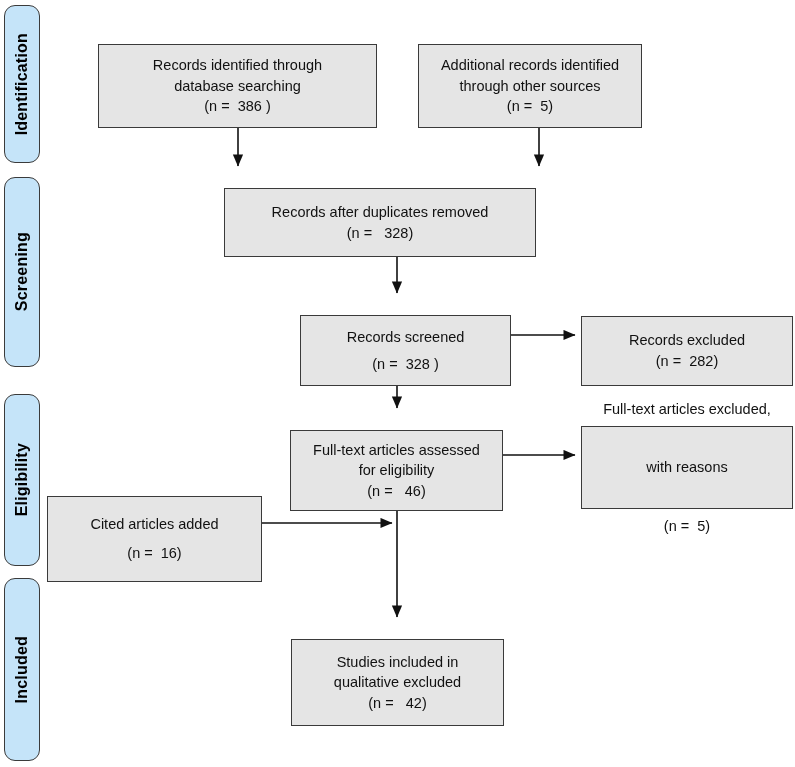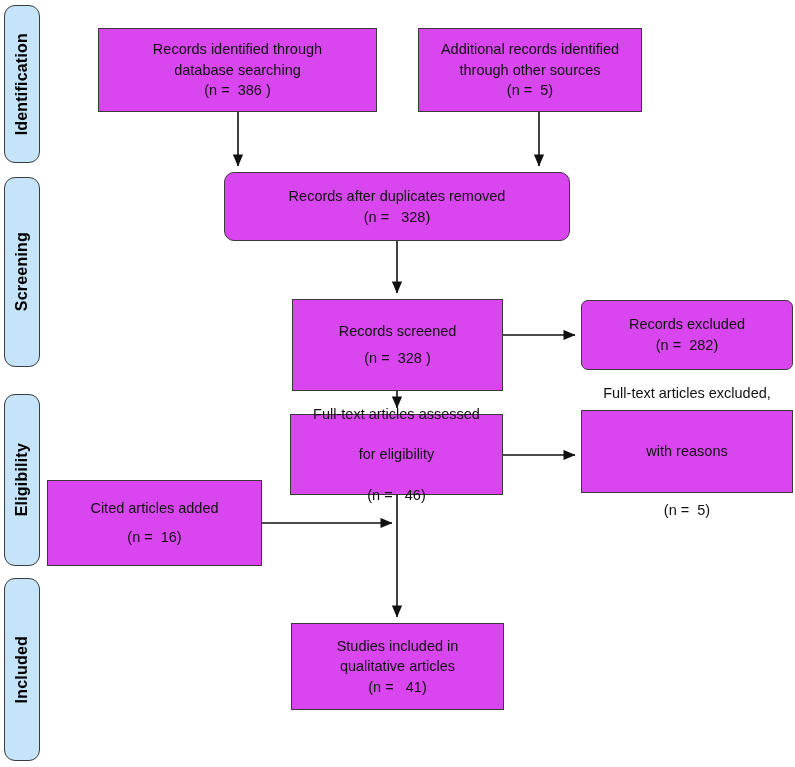--- a/index.html
+++ b/index.html
@@ -37,28 +37,29 @@
     font-size: 16px;
     letter-spacing: 0.2px;
     color: #000000;
     white-space: nowrap;
     line-height: 1;
   }
 
   
   .flow-box {
     position: absolute;
-    background: #d946ef;
+    background: #e5e5e5;
     border: 1.5px solid #3a3a3a;
     box-sizing: border-box;
     display: flex;
     flex-direction: column;
     align-items: center;
     justify-content: center;
     padding: 0 8px;
+    margin-top: 16px;
   }
   .flow-box .line {
     font-size: 14.5px;
     line-height: 1.42;
     text-align: center;
     color: #111111;
     white-space: pre;
   }
 
   
@@ -121,51 +122,51 @@
     <div class="line">database searching</div>
     <div class="line">(n =  386 )</div>
   </div>
 
   <div class="flow-box" style="left:418px; top:28px; width:224px; height:84px;">
     <div class="line">Additional records identified</div>
     <div class="line">through other sources</div>
     <div class="line">(n =  5)</div>
   </div>
 
-  <div class="flow-box" style="left:224px; top:172px; width:346px; height:69px;border-radius:10px;">
+  <div class="flow-box" style="left:224px; top:172px; width:312px; height:69px;">
     <div class="line">Records after duplicates removed</div>
     <div class="line">(n =   328)</div>
   </div>
 
-  <div class="flow-box" style="left:292px; top:299px; width:211px; height:92px;gap:6px;">
+  <div class="flow-box" style="left:300px; top:299px; width:211px; height:71px;gap:6px;">
     <div class="line">Records screened</div>
     <div class="line">(n =  328 )</div>
   </div>
 
-  <div class="flow-box" style="left:581px; top:300px; width:212px; height:70px;border-radius:7px;">
+  <div class="flow-box" style="left:581px; top:300px; width:212px; height:70px;">
     <div class="line">Records excluded</div>
     <div class="line">(n =  282)</div>
   </div>
 
-  <div class="flow-box" style="left:290px; top:414px; width:213px; height:81px;gap:20px;">
+  <div class="flow-box" style="left:290px; top:414px; width:213px; height:81px;">
     <div class="line">Full-text articles assessed</div>
     <div class="line">for eligibility</div>
     <div class="line">(n =   46)</div>
   </div>
 
   <div class="flow-box" style="left:581px; top:410px; width:212px; height:83px;gap:38px;">
     <div class="line">Full-text articles excluded,</div>
     <div class="line">with reasons</div>
     <div class="line">(n =  5)</div>
   </div>
 
   <div class="flow-box" style="left:47px; top:480px; width:215px; height:86px;gap:8px;">
     <div class="line">Cited articles added</div>
     <div class="line">(n =  16)</div>
   </div>
 
   <div class="flow-box" style="left:291px; top:623px; width:213px; height:87px;">
     <div class="line">Studies included in</div>
-    <div class="line">qualitative articles</div>
-    <div class="line">(n =   41)</div>
+    <div class="line">qualitative excluded</div>
+    <div class="line">(n =   42)</div>
   </div>
 
 </div>
 
 </body></html>

